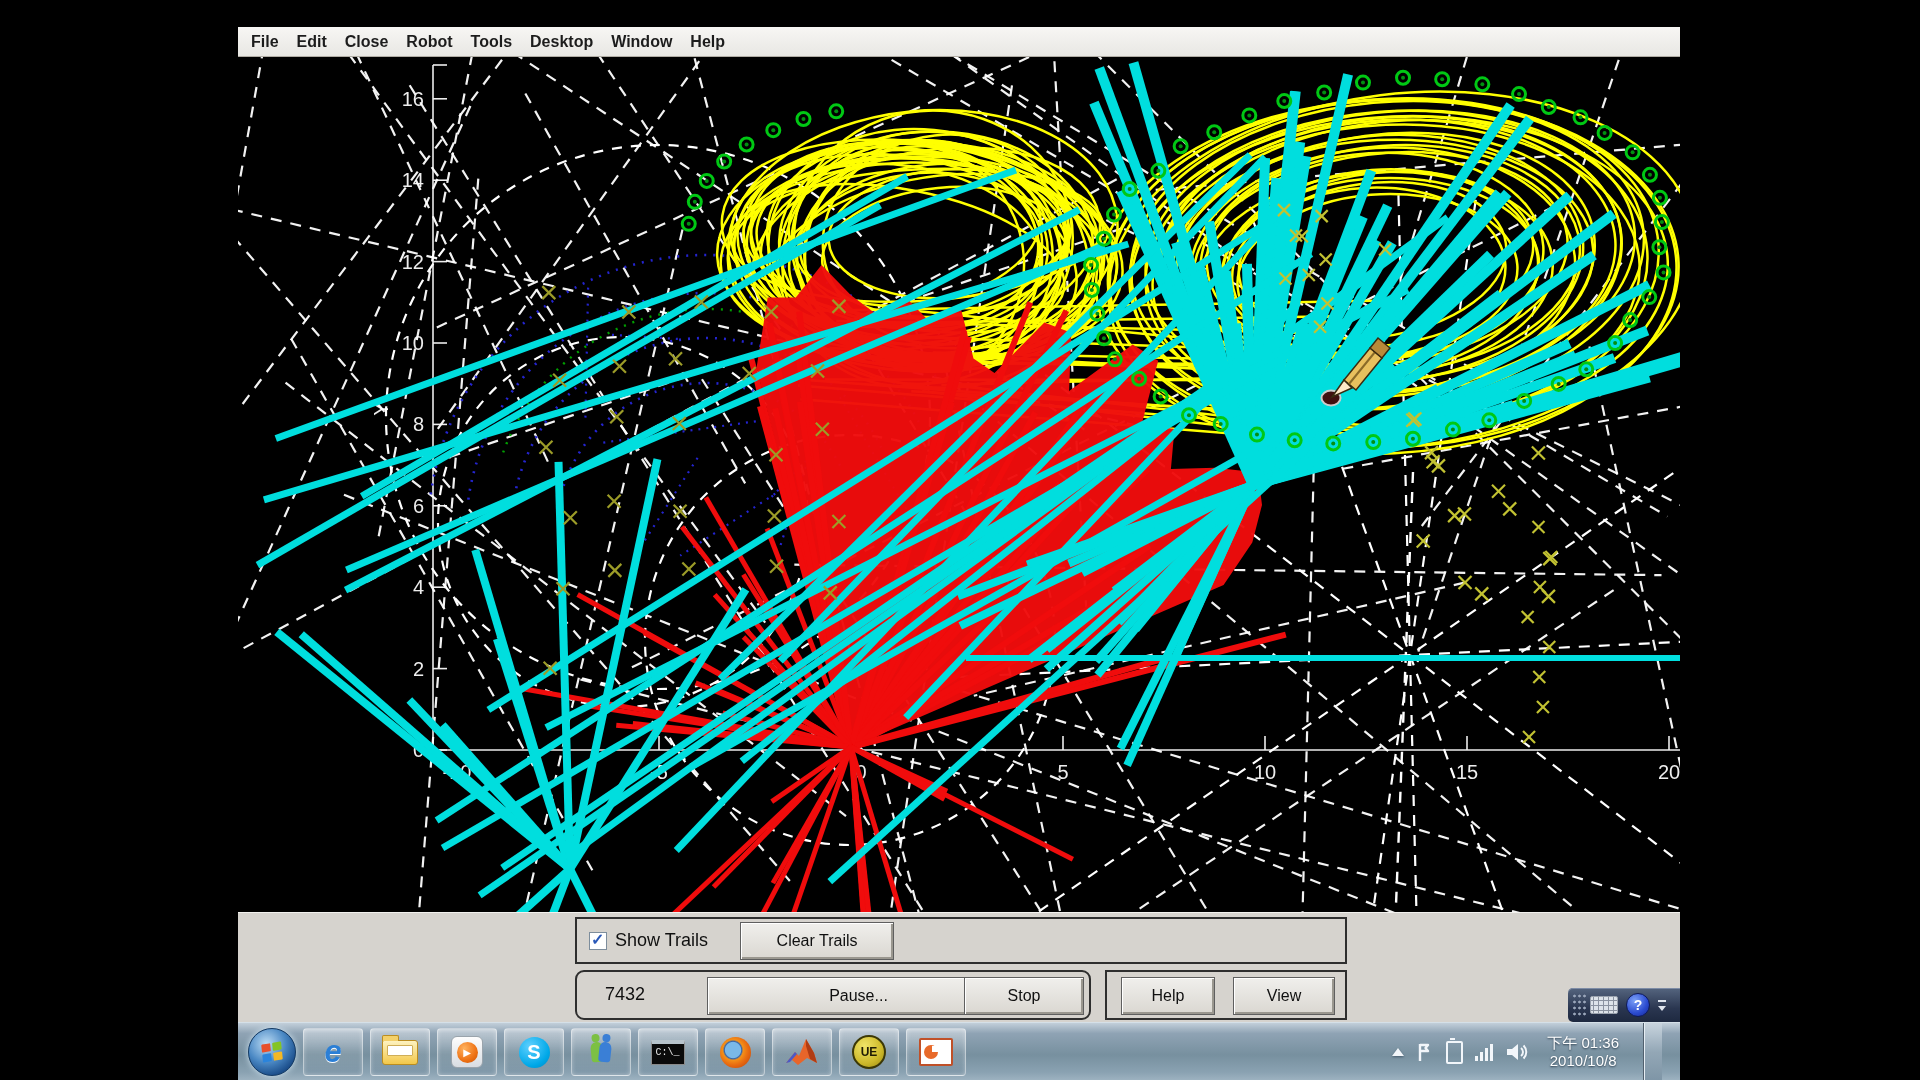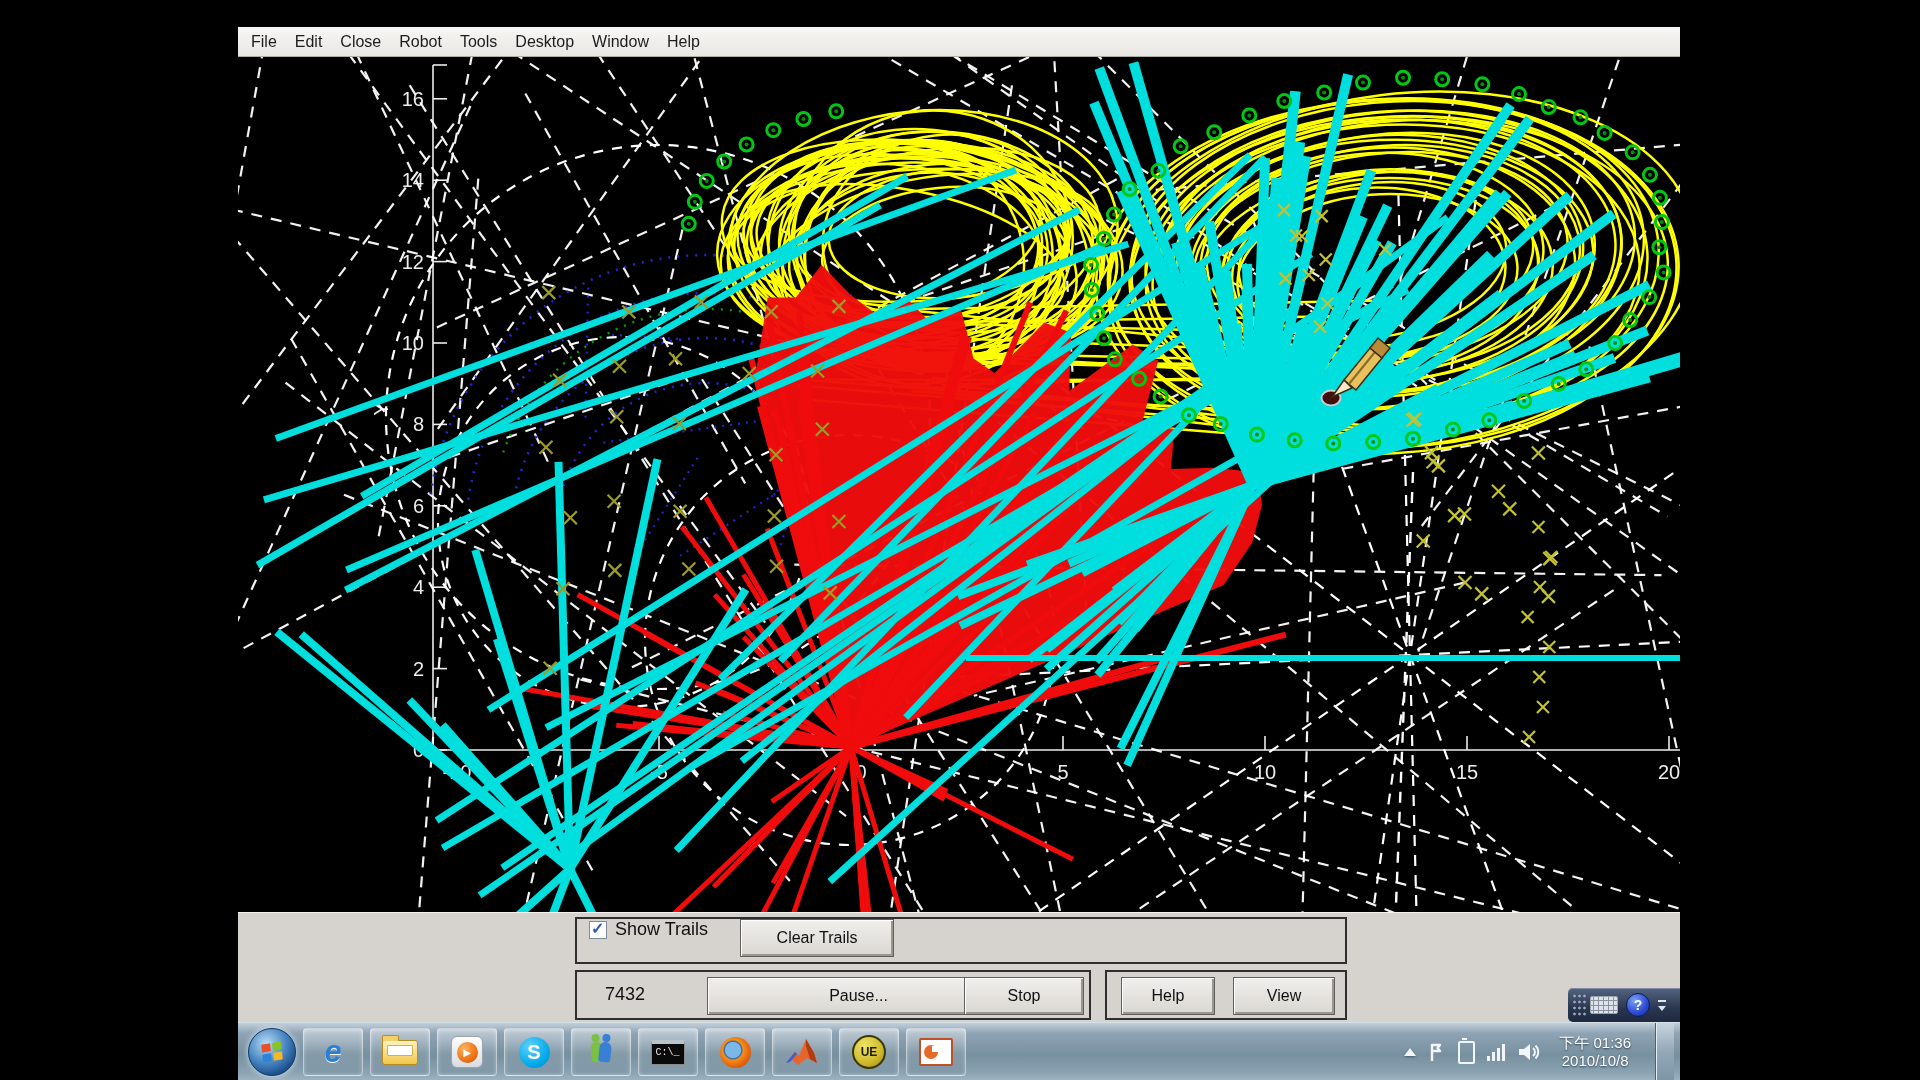--- a/index.html
+++ b/index.html
@@ -19,33 +19,33 @@
     background:linear-gradient(180deg,#dfeefc,#b4cde6 50%,#9cbcdc);box-sizing:border-box;}
   .wbtn.min{width:30px}.wbtn.max{width:30px}
   .wbtn.close{width:46px;background:linear-gradient(180deg,#f2a898,#d9604a 45%,#b8311e);}
   .glyph-min{width:10px;height:3px;background:#fff;border:1px solid #3a5068;margin-top:6px;}
   .glyph-max{width:9px;height:8px;border:2px solid #fff;outline:1px solid #3a5068;}
   .glyph-x{font-weight:bold;font-size:13px;color:#fff;text-shadow:0 1px 1px #5a1208;}
 
   
   .menubar{position:absolute;left:0;top:27px;width:100%;height:30px;
     background:linear-gradient(180deg,#f7f6f4,#e8e7e3);border-bottom:1px solid #b0aca4;
-    display:flex;align-items:center;padding-left:4px;box-sizing:border-box;}
+    display:flex;align-items:center;padding-left:4px;box-sizing:border-box;font-weight:bold;}
   .menuitem{font-size:16px;color:#1c1c1c;padding:3px 9px;cursor:default;}
 
   
   .plot{position:absolute;left:0;top:57px;width:1442px;height:855px;background:#000;}
   .plot svg{display:block}
 
   
   .panel{position:absolute;left:0;top:912px;width:100%;height:110px;background:#d6d3ce;
     border-top:1px solid #f2f1ee;}
   .grp{position:absolute;border:2px solid #2e2e2e;box-sizing:border-box;background:#d6d3ce;}
-  .g1{left:337px;top:4px;width:772px;height:47px;display:flex;align-items:flex-start;}
-  .g2{left:337px;top:57px;width:516px;height:50px;}
+  .g1{left:337px;top:4px;width:772px;height:47px;display:flex;align-items:center;}
+  .g2{left:337px;top:57px;width:516px;height:50px;border-radius:9px;}
   .g3{left:867px;top:57px;width:242px;height:50px;}
   .b3{position:absolute;background:linear-gradient(#f0efec,#dad7d1);border:1px solid #5f5f5f;
     box-shadow:inset 1px 1px 0 #ffffff,inset -2px -2px 0 #9a978f;
     font-size:16px;color:#101010;display:flex;align-items:center;justify-content:center;
     font-family:Liberation Sans, sans-serif;}
   .chkwrap{display:flex;align-items:center;margin-left:12px;}
   .chk{width:16px;height:16px;background:#fff;border:1px solid #7d8d9c;position:relative;}
   .chk.on::after{content:"\2713";position:absolute;left:1px;top:-3px;color:#2a58b8;
     font-size:16px;font-weight:bold;}
   .chklabel{font-size:18px;color:#101010;margin-left:8px;}
@@ -77,21 +77,21 @@
     background:radial-gradient(circle at 38% 32%,#bcdcf4,#4a88c4 45%,#1c4f8c 75%,#0e2f5c);
     border:1px solid #123a66;display:flex;align-items:center;justify-content:center;box-shadow:0 0 6px #cfe4f2;}
   .flag{display:grid;grid-template-columns:9px 9px;grid-template-rows:8px 8px;gap:2px;transform:rotate(-6deg) skewY(-4deg);}
   .flag i{border-radius:1px;display:block;}
   .f1{background:#e8502c}.f2{background:#84c424}.f3{background:#2a84dc}.f4{background:#f4b824}
   .tbtn{width:58px;height:46px;margin-left:7px;border-radius:4px;flex:0 0 auto;
     border:1px solid rgba(255,255,255,.5);
     background:linear-gradient(180deg,rgba(255,255,255,.42),rgba(255,255,255,.12) 48%,rgba(90,115,135,.25));
     box-shadow:inset 0 0 4px rgba(255,255,255,.35);
     display:flex;align-items:center;justify-content:center;}
-  .tray{margin-left:auto;display:flex;align-items:center;gap:12px;padding-right:6px;}
+  .tray{margin-left:auto;display:flex;align-items:center;gap:12px;padding-right:18px;}
   .trayicon{color:#fff;display:flex;align-items:center;justify-content:center;}
   .uptri{width:0;height:0;border-left:6px solid transparent;border-right:6px solid transparent;
     border-bottom:8px solid #f2f6fa;filter:drop-shadow(0 1px 1px #44586a);}
   .clock{color:#fff;font-size:15px;line-height:18px;text-align:center;
     text-shadow:0 1px 2px rgba(20,35,50,.8);padding:0 6px;}
   .showdesk{width:18px;height:58px;margin-left:6px;border-left:1px solid #51606e;
     background:linear-gradient(180deg,#c8d4de,#93a7b6 50%,#7e95a6);box-shadow:inset 1px 0 0 #e6eef4;}
 
   
   .ic-ie{color:#2b7fd6;font-size:31px;font-weight:bold;font-style:italic;text-shadow:0 1px 0 #fff;}

